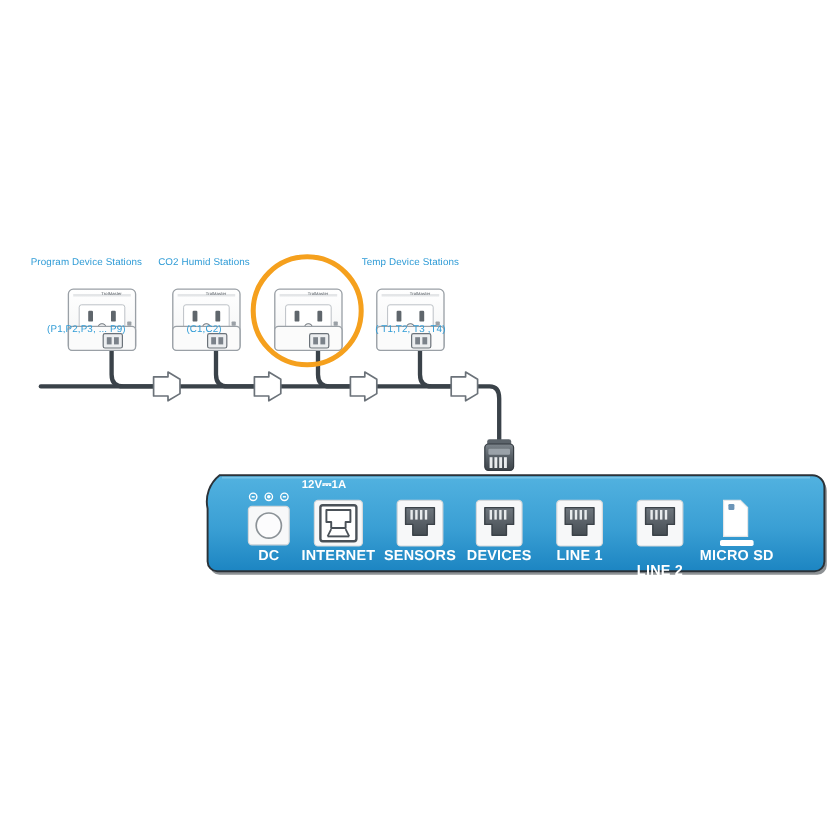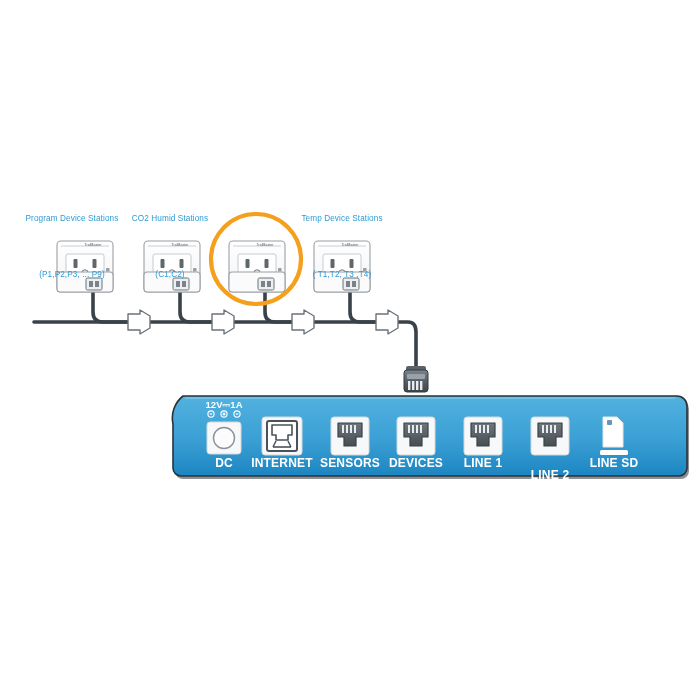--- a/index.html
+++ b/index.html
@@ -50,20 +50,21 @@
     text-align: center;
   }
   .dc-rating {
     position: absolute;
     color: #ffffff;
     font-family: "Liberation Sans", sans-serif;
     font-size: 9.5px;
     font-weight: 700;
     white-space: nowrap;
     letter-spacing: 0.1px;
+    margin-left: 46px;
   }
 </style>
 </head>
 <body>
 
 <div id="stage">
 
   <svg id="diagram-svg" viewBox="0 0 700 700">
     <defs>
       <linearGradient id="panelGrad" x1="0" y1="0" x2="0" y2="1">
@@ -293,15 +294,15 @@
   <div style="position:absolute; left:333px; top:243px; width:34px; text-align:center; font-size:3.4px; color:#4a5158; font-family:'Liberation Sans',sans-serif; letter-spacing:0.1px;">TrolMaster</div>
 
   <div class="dc-rating" style="left:199px; top:399px; width:50px; text-align:center;">12V⎓1A</div>
 
   <div class="port-caption" style="left:199px; top:456px; width:50px;">DC</div>
   <div class="port-caption" style="left:244px; top:456px; width:76px;">INTERNET</div>
   <div class="port-caption" style="left:314px; top:456px; width:72px;">SENSORS</div>
   <div class="port-caption" style="left:380px; top:456px; width:72px;text-align:center;">DEVICES</div>
   <div class="port-caption" style="left:449px; top:456px; width:68px;">LINE 1</div>
   <div class="port-caption" style="left:516px; top:468px; width:68px;">LINE 2</div>
-  <div class="port-caption" style="left:578px; top:456px; width:72px;">LINE SD</div>
+  <div class="port-caption" style="left:578px; top:456px; width:72px;">MICRO SD</div>
 
 </div>
 
 </body></html>

